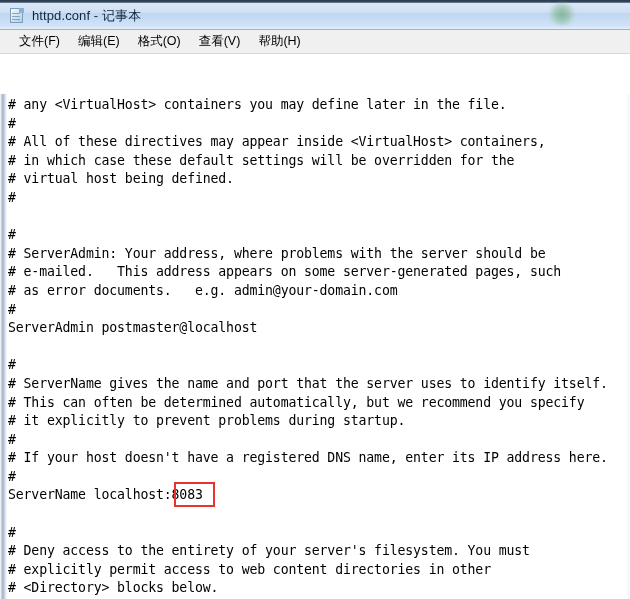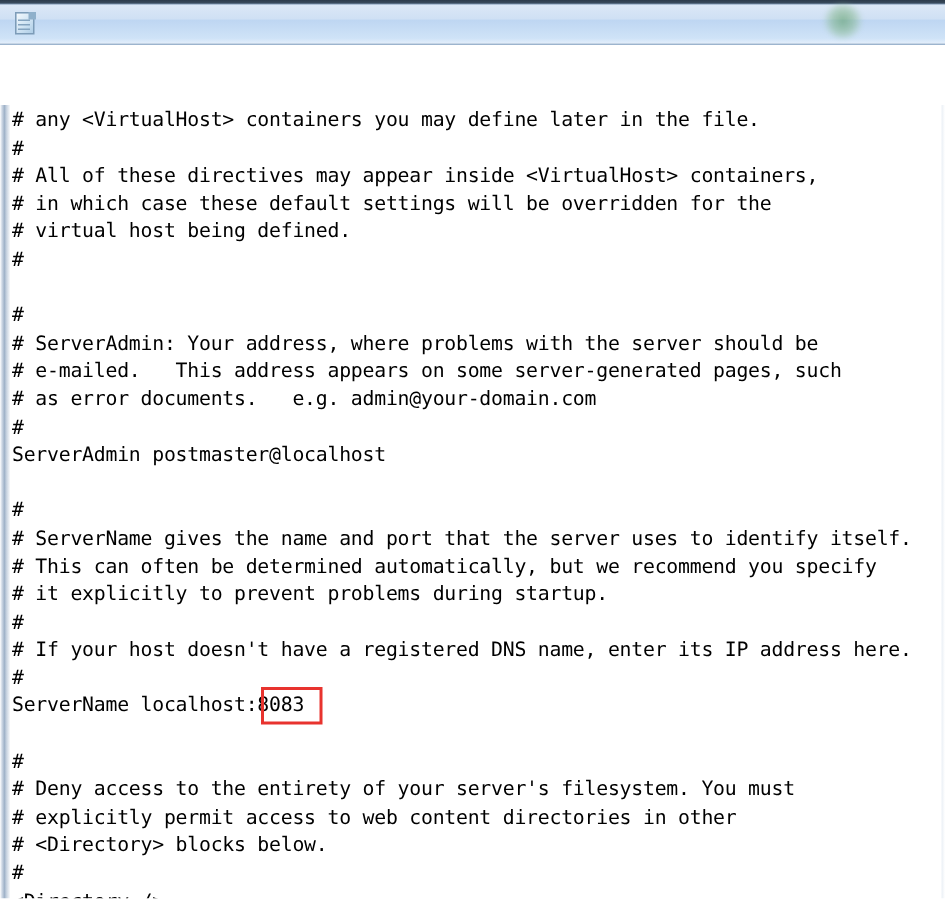--- a/index.html
+++ b/index.html
@@ -186,24 +186,32 @@
   <div id="titlebar">
     <div id="titlebar-topedge"></div>
     <div id="titlebar-inner">
       <div id="app-icon">
         <div class="sheet"></div>
         <div class="fold"></div>
         <div class="rule" style="top:5px;"></div>
         <div class="rule" style="top:8px;"></div>
         <div class="rule" style="top:11px;"></div>
       </div>
+      <div id="window-title">httpd.conf - 记事本</div>
     </div>
     <div id="green-watermark"></div>
   </div>
 
+  <div id="menubar">
+    <div class="menu-item">文件(F)</div>
+    <div class="menu-item">编辑(E)</div>
+    <div class="menu-item">格式(O)</div>
+    <div class="menu-item">查看(V)</div>
+    <div class="menu-item">帮助(H)</div>
+  </div>
 
   <div id="client">
     <div id="left-frame"></div>
     <div id="right-frame"></div>
 
     <div id="textarea"><div class="code-line"># any &lt;VirtualHost&gt; containers you may define later in the file.</div><div class="code-line">#</div><div class="code-line"># All of these directives may appear inside &lt;VirtualHost&gt; containers,</div><div class="code-line"># in which case these default settings will be overridden for the</div><div class="code-line"># virtual host being defined.</div><div class="code-line">#</div><div class="code-line"></div><div class="code-line">#</div><div class="code-line"># ServerAdmin: Your address, where problems with the server should be</div><div class="code-line"># e-mailed.   This address appears on some server-generated pages, such</div><div class="code-line"># as error documents.   e.g. admin@your-domain.com</div><div class="code-line">#</div><div class="code-line">ServerAdmin postmaster@localhost</div><div class="code-line"></div><div class="code-line">#</div><div class="code-line"># ServerName gives the name and port that the server uses to identify itself.</div><div class="code-line"># This can often be determined automatically, but we recommend you specify</div><div class="code-line"># it explicitly to prevent problems during startup.</div><div class="code-line">#</div><div class="code-line"># If your host doesn't have a registered DNS name, enter its IP address here.</div><div class="code-line">#</div><div class="code-line">ServerName localhost:8083</div><div class="code-line"></div><div class="code-line">#</div><div class="code-line"># Deny access to the entirety of your server's filesystem. You must</div><div class="code-line"># explicitly permit access to web content directories in other</div><div class="code-line"># &lt;Directory&gt; blocks below.</div><div class="code-line">#</div><div class="code-line">&lt;Directory /&gt;</div><div class="code-line">    AllowOverride none</div></div>
 
     <div id="port-highlight"></div>
   </div>
 

